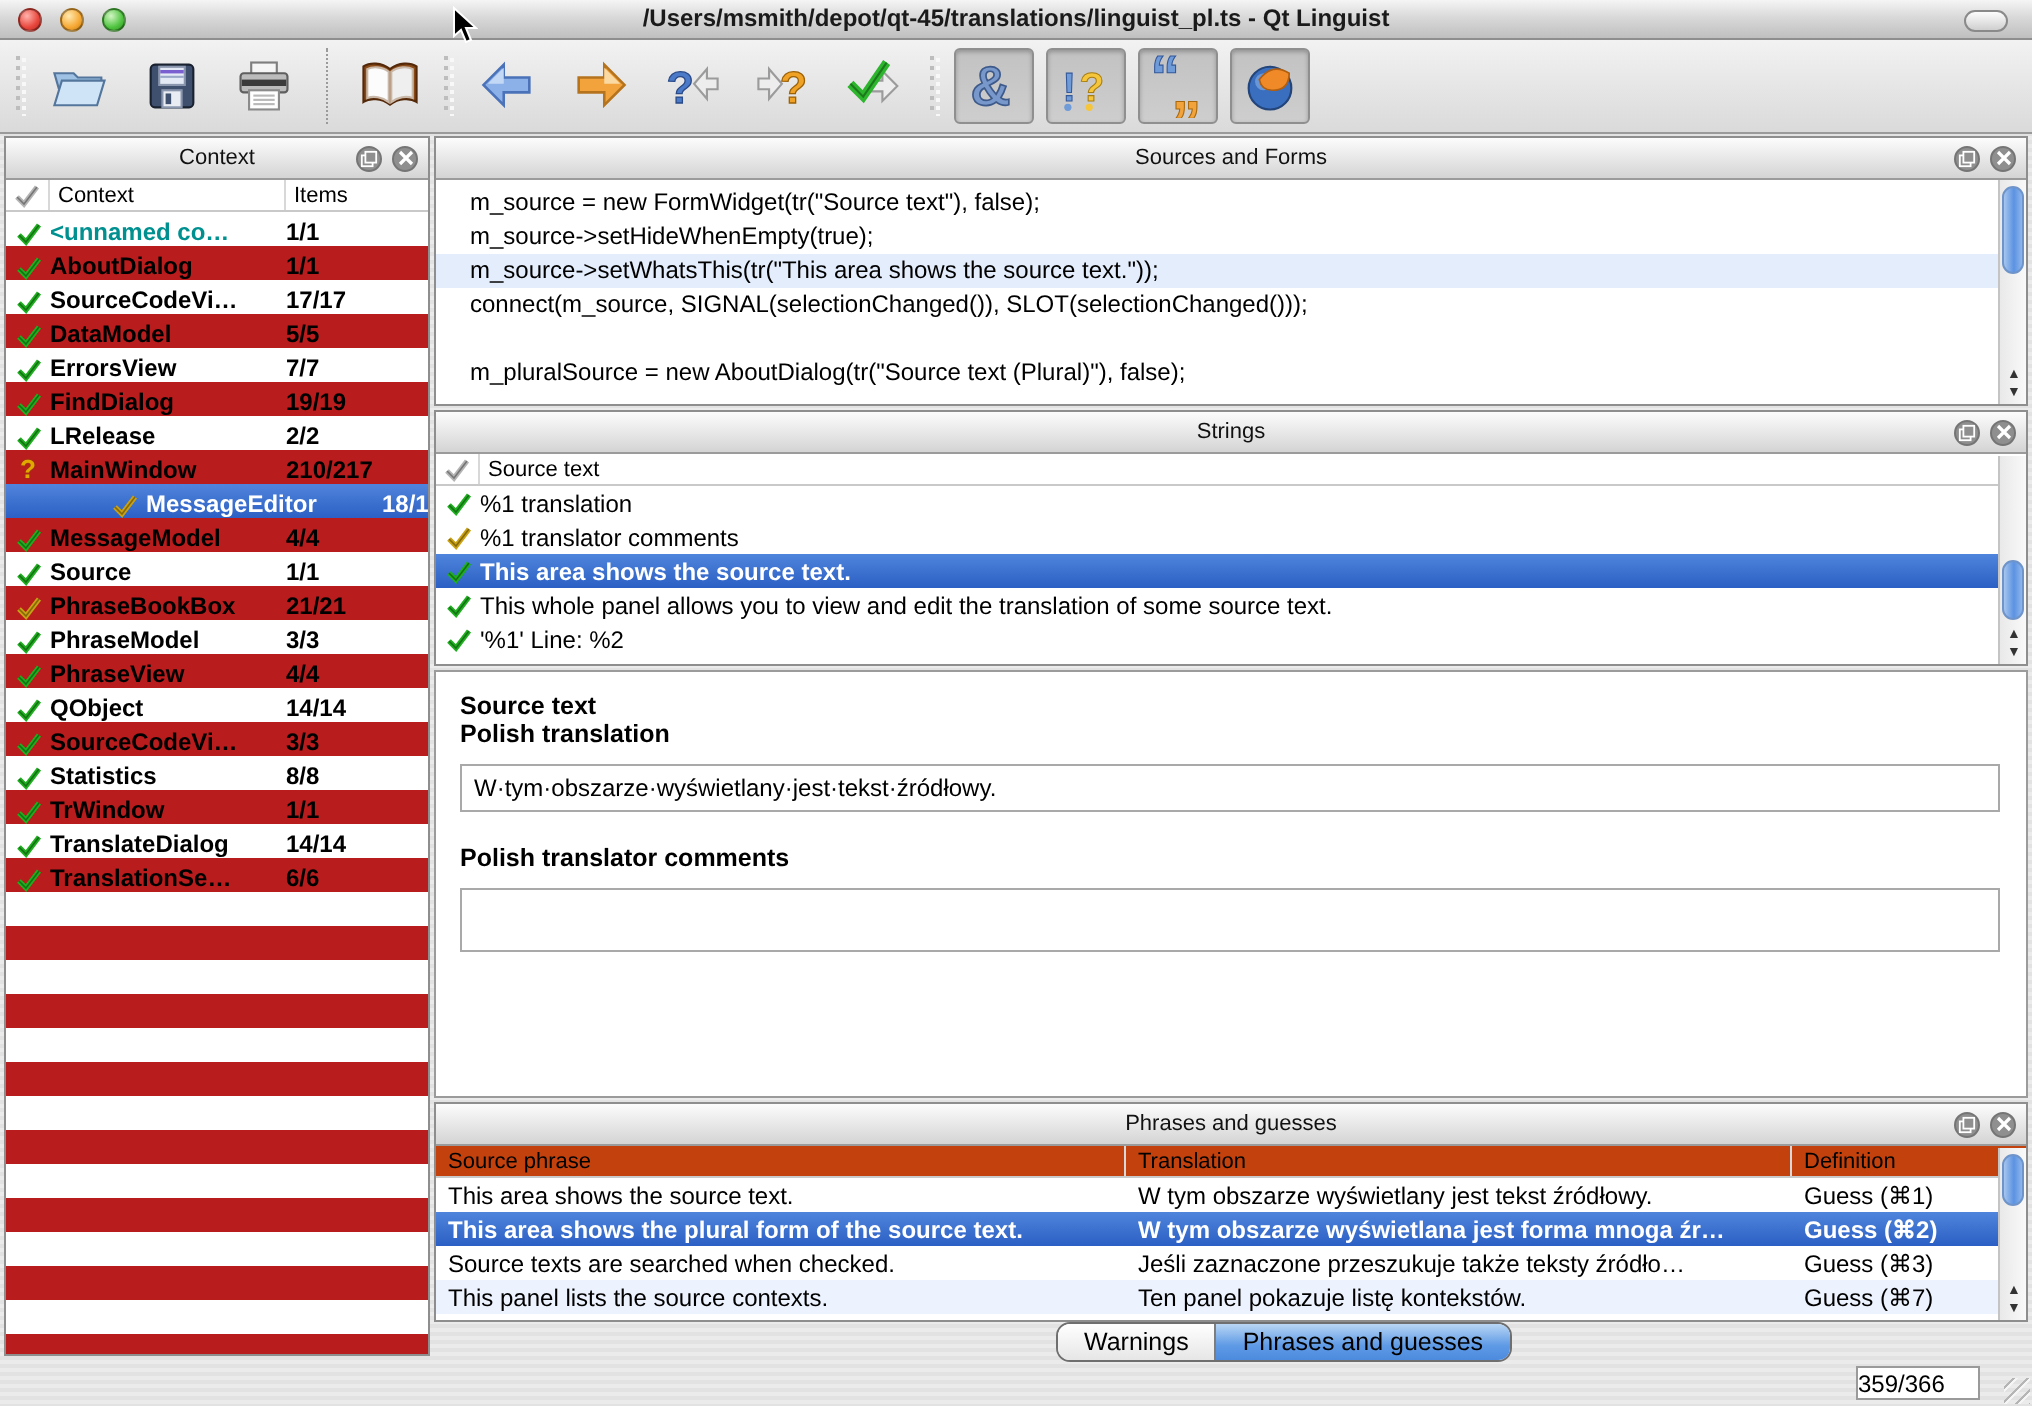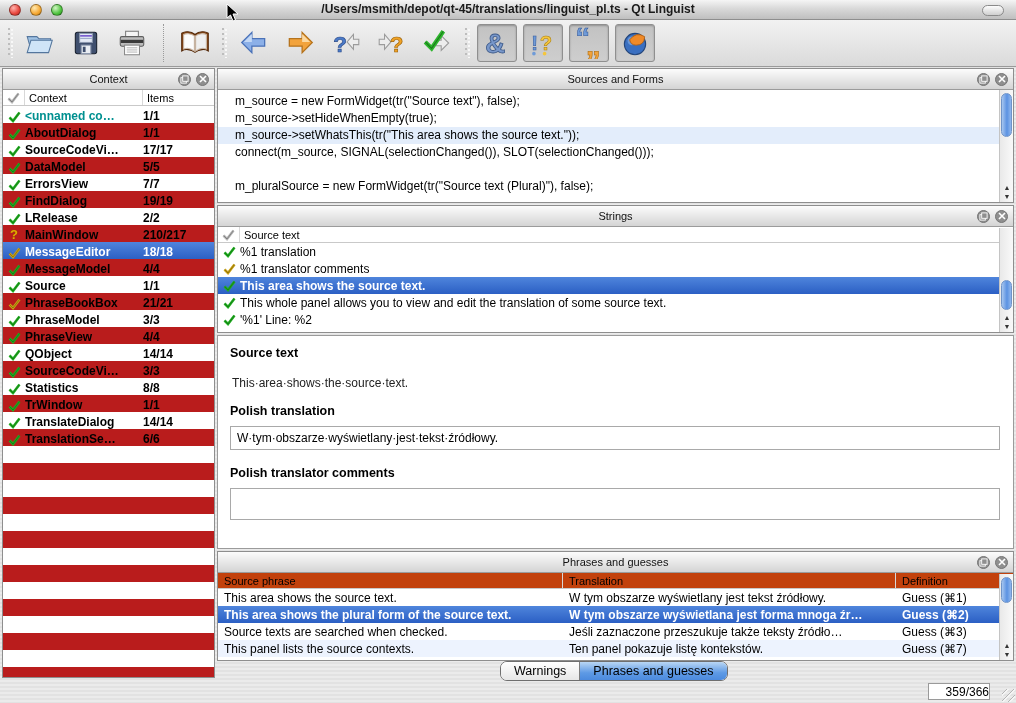--- a/index.html
+++ b/index.html
@@ -38,21 +38,21 @@
   .hdr-btn{width:13px;height:13px;border-radius:50%;background:#8f8f8f;border:1px solid #757575;
     display:flex;align-items:center;justify-content:center;}
   .hdr-btn svg{display:block;}
   
   .dock-left{left:2px;top:68px;width:213px;height:610px;overflow:hidden;}
   .tbl-colhdr{display:flex;height:16px;background:#fff;border-bottom:1px solid #c9c9c9;font-size:11px;color:#000;}
   .tbl-colhdr .c{padding:1px 4px;border-right:1px solid #d8d8d8;display:flex;align-items:center;}
   .ctx-rows{position:relative;}
   .ctx-row{display:flex;height:17px;align-items:flex-end;font-size:12px;font-weight:bold;color:#000;}
   .ctx-row.alt{background:#b91c1c;}
-  .ctx-row.sel{background:linear-gradient(#5084dc,#2c60c4);color:#fff;}
+  .ctx-row.sel{background:linear-gradient(#5084dc,#2c60c4);color:#fff;padding-left:48px;}
   .cell-check{width:22px;display:flex;justify-content:center;align-items:center;flex:none;}
   .cell-name{width:118px;flex:none;white-space:nowrap;overflow:hidden;}
   .cell-items{flex:1;white-space:nowrap;}
   .qmark{font-size:13px;font-weight:bold;color:#e3a800;text-shadow:0 0 1px #7c5b00;}
   
   .p-sources{left:217px;top:68px;width:797px;height:135px;}
   .code-body{position:relative;height:112px;overflow:hidden;font-size:12px;color:#000;padding-top:3px;}
   .code-line{height:17px;line-height:17px;padding-left:17px;white-space:pre;}
   .code-line.hl{background:#e3edfb;}
   
@@ -76,28 +76,28 @@
   .p-phrases{left:217px;top:551px;width:797px;height:110px;}
   .phr-colhdr{display:flex;height:16px;background:#c2410c;border-bottom:1px solid #c9c9c9;font-size:11px;}
   .phr-colhdr .c{padding:1px 6px;border-right:1px solid #d8d8d8;display:flex;align-items:center;}
   .phr-row{display:flex;height:17px;align-items:center;font-size:12px;color:#000;}
   .phr-row.alt{background:#edf3fe;}
   .phr-row.sel{background:linear-gradient(#4f85dc,#2b5fc4);color:#fff;font-weight:bold;}
   .col-src{width:345px;flex:none;padding-left:6px;white-space:nowrap;overflow:hidden;}
   .col-tr{width:333px;flex:none;padding-left:6px;white-space:nowrap;overflow:hidden;}
   .col-def{flex:1;padding-left:6px;white-space:nowrap;overflow:hidden;}
   
-  .tabbar{position:absolute;left:500px;top:661px;height:20px;display:flex;
+  .tabbar{position:absolute;left:528px;top:661px;height:20px;display:flex;
     border:1px solid #6f6f6f;border-radius:7px;overflow:hidden;background:#fff;}
   .tab{padding:0 13px;font-size:12.5px;line-height:18px;color:#000;background:linear-gradient(#ffffff,#e6e6e6);}
   .tab.sel{background:linear-gradient(#b9d6f4,#5e9ae5 60%,#4c8ade);border-left:1px solid #7d7d7d;}
   
   .statusbar{position:absolute;left:0;top:681px;width:1016px;height:22px;}
   .status-box{position:absolute;right:26px;top:2px;width:62px;height:17px;background:#fff;
-    border:1px solid #9a9a9a;font-size:12px;text-align:right;line-height:16px;color:#000;}
+    border:1px solid #9a9a9a;font-size:12px;text-align:left;line-height:16px;color:#000;}
   .grip{position:absolute;right:1px;bottom:1px;width:13px;height:13px;
     background:repeating-linear-gradient(135deg,transparent 0 3px,#b5b5b5 3px 4px,#f5f5f5 4px 5px);}
 </style>
 </head>
 <body>
 
 <div class="window">
 
   <div class="titlebar">
     <span class="tl red"></span>
@@ -468,21 +468,21 @@
             </svg>
           </span>
       </span>
     </div>
     <div class="code-body" id="code-body">
       <div class="code-line">m_source = new FormWidget(tr("Source text"), false);</div>
         <div class="code-line">m_source-&gt;setHideWhenEmpty(true);</div>
         <div class="code-line hl">m_source-&gt;setWhatsThis(tr("This area shows the source text."));</div>
         <div class="code-line">connect(m_source, SIGNAL(selectionChanged()), SLOT(selectionChanged()));</div>
         <div class="code-line"></div>
-        <div class="code-line">m_pluralSource = new FormWidget(tr("Source text (Plural)"), false);</div>
+        <div class="code-line">m_pluralSource = new AboutDialog(tr("Source text (Plural)"), false);</div>
         <div class="vscroll">
         <div class="vthumb" style="top:3px;height:44px"></div>
         <div class="varrows"><span>▲</span><br><span>▼</span></div>
       </div>
     </div>
   </div>
 
   <div class="panel p-strings">
     <div class="panel-hdr">
       <span class="ttl">Strings</span>
@@ -557,21 +557,20 @@
         </div>
       </div>
     <div class="vscroll" style="top:22px">
       <div class="vthumb" style="top:52px;height:30px"></div>
       <div class="varrows"><span>▲</span><br><span>▼</span></div>
     </div>
   </div>
 
   <div class="panel editor">
     <div class="ed-label">Source text</div>
-    <div class="ed-value">This·area·shows·the·source·text.</div>
     <div class="ed-label">Polish translation</div>
     <div class="ed-input">W·tym·obszarze·wyświetlany·jest·tekst·źródłowy.</div>
     <div class="ed-label">Polish translator comments</div>
     <div class="ed-input tall"></div>
   </div>
 
   <div class="panel p-phrases">
     <div class="panel-hdr">
       <span class="ttl">Phrases and guesses</span>
       <span class="hdr-btns">

